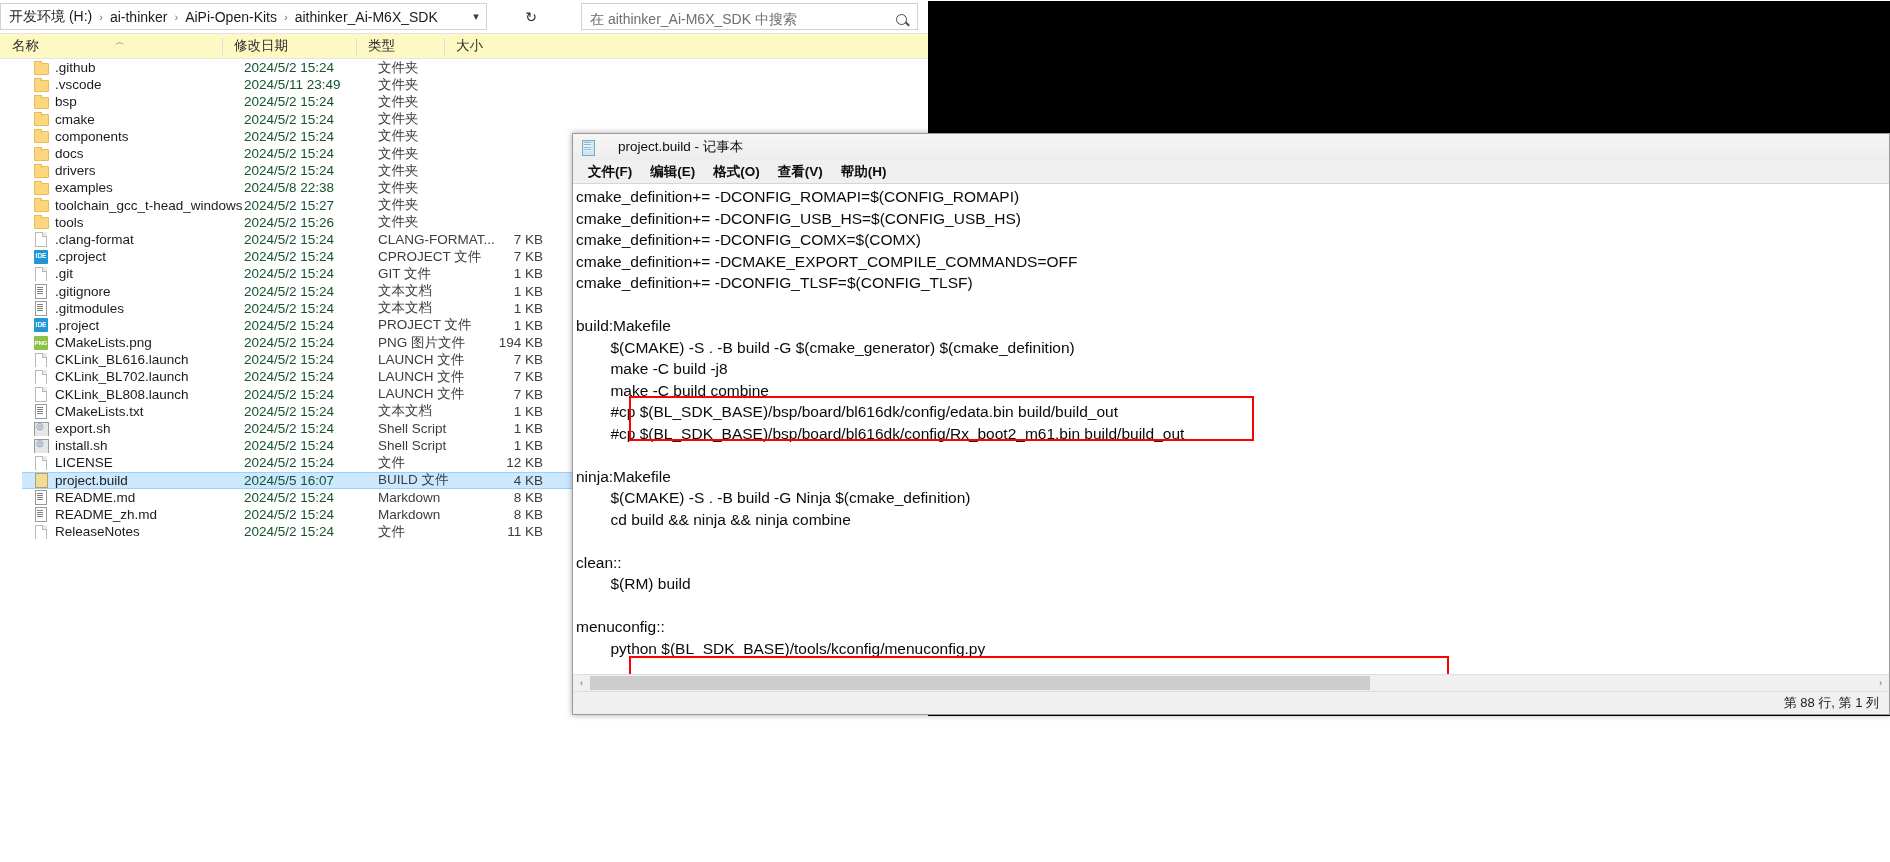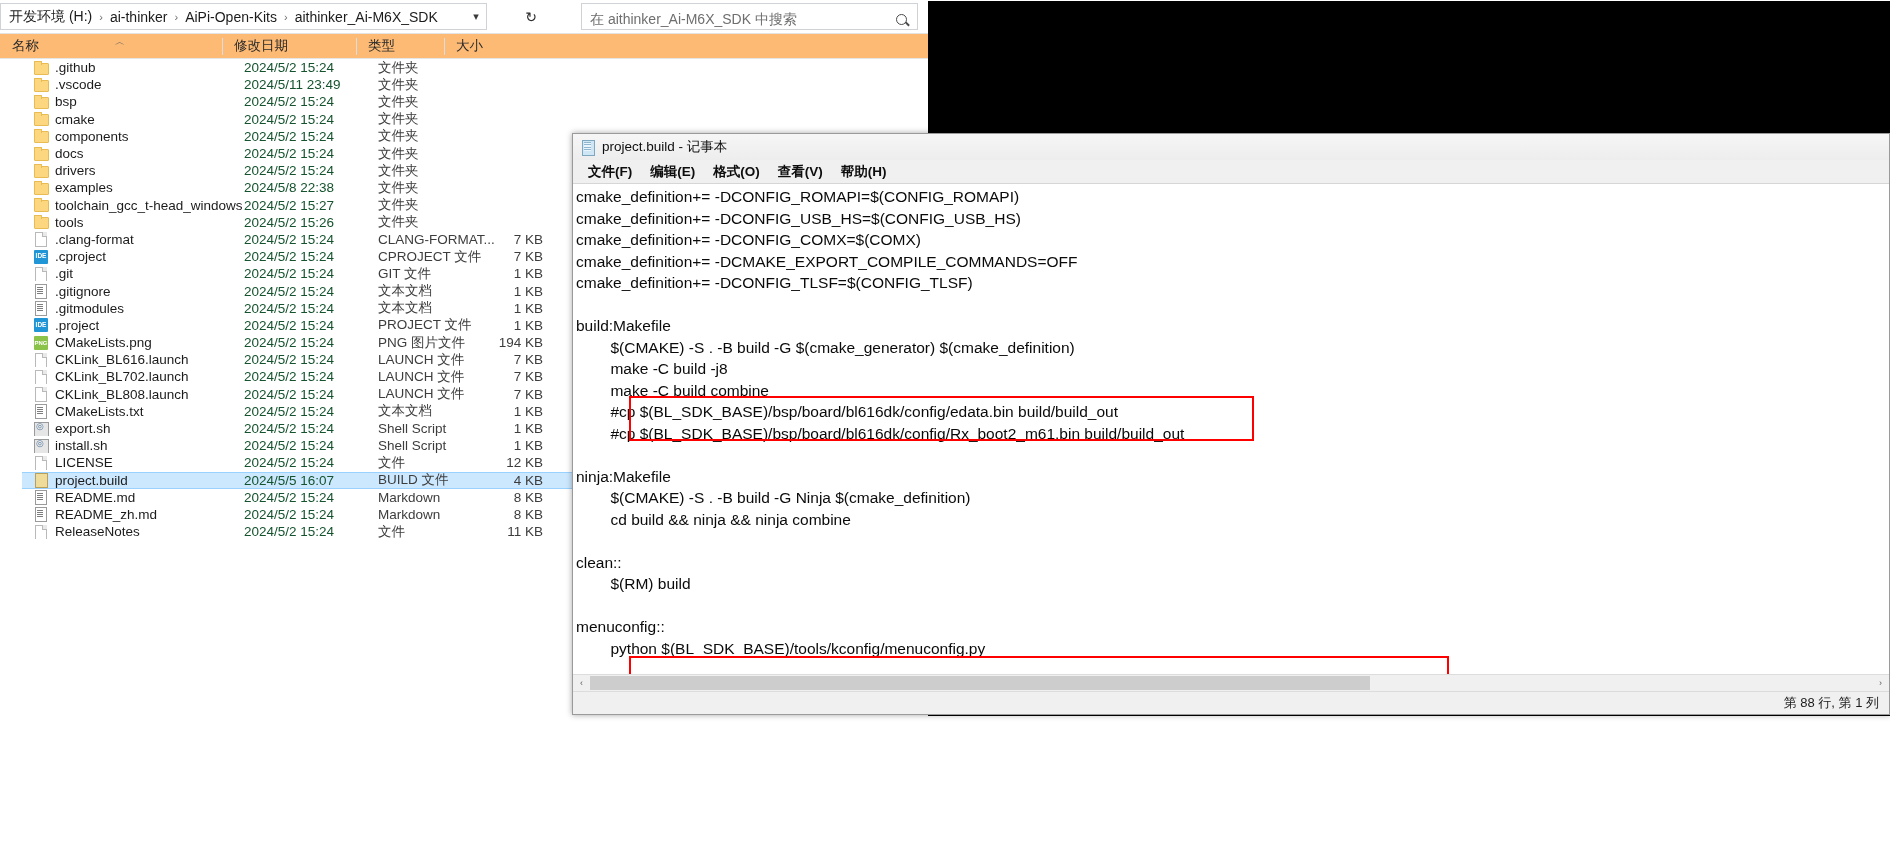--- a/index.html
+++ b/index.html
@@ -76,21 +76,21 @@
     width:5px;height:1.5px;background:#4a4a4a;transform:rotate(45deg);
   }
 
   
   .exp-colhead {
     display: flex;
     height: 25px;
     align-items: center;
     font-size: 13.5px;
     color: #2b2b2b;
-    background: #fdba74;
+    background: #fef9c3;
     border-bottom: 1px solid #e5e5e5;
     position: relative;
   }
   .ch { height:25px; display:flex; align-items:center; padding-left: 12px; position: relative;}
   .ch + .ch::before {
     content:""; position:absolute; left:0; top:4px; bottom:4px; width:1px; background:#dcdcdc;
   }
   .ch-name { width: 222px; }
   .ch-date { width: 134px; }
   .ch-type { width: 88px; }
@@ -190,20 +190,21 @@
     border: 1px solid #9a9a9a;
     box-shadow: 0 0 6px rgba(0,0,0,0.35);
     display:flex; flex-direction:column;
   }
   .np-title {
     height: 26px;
     display:flex; align-items:center;
     padding-left: 7px;
     font-size: 13.5px; color:#0d0d0d;
     background: linear-gradient(to bottom,#f6f6f6,#ededed);
+    gap: 16px;
   }
   .np-icon { width:15px;height:15px;margin-right:7px;position:relative;flex:0 0 15px;}
   .np-icon::before {
     content:"";position:absolute;left:2px;top:0;width:11px;height:14px;
     background:#cfe7f5;border:1px solid #7fa8c0;
   }
   .np-icon::after {
     content:"";position:absolute;left:4px;top:2px;width:7px;height:9px;
     background: repeating-linear-gradient(to bottom,#8fb6ce 0 1px,#eaf5fb 1px 2.5px);
   }

